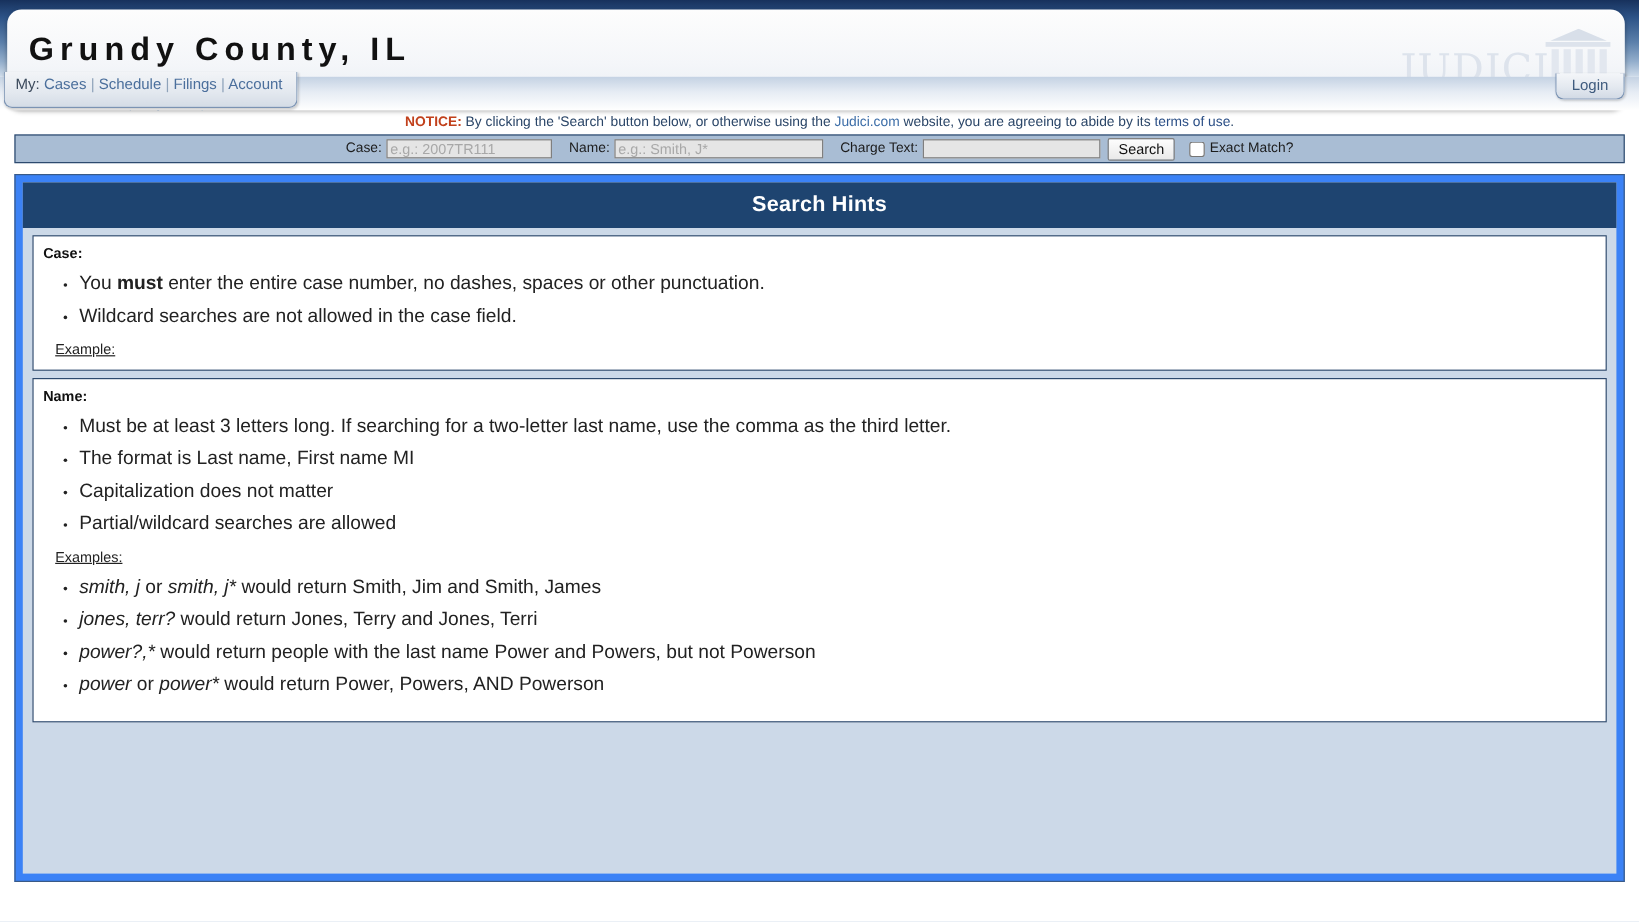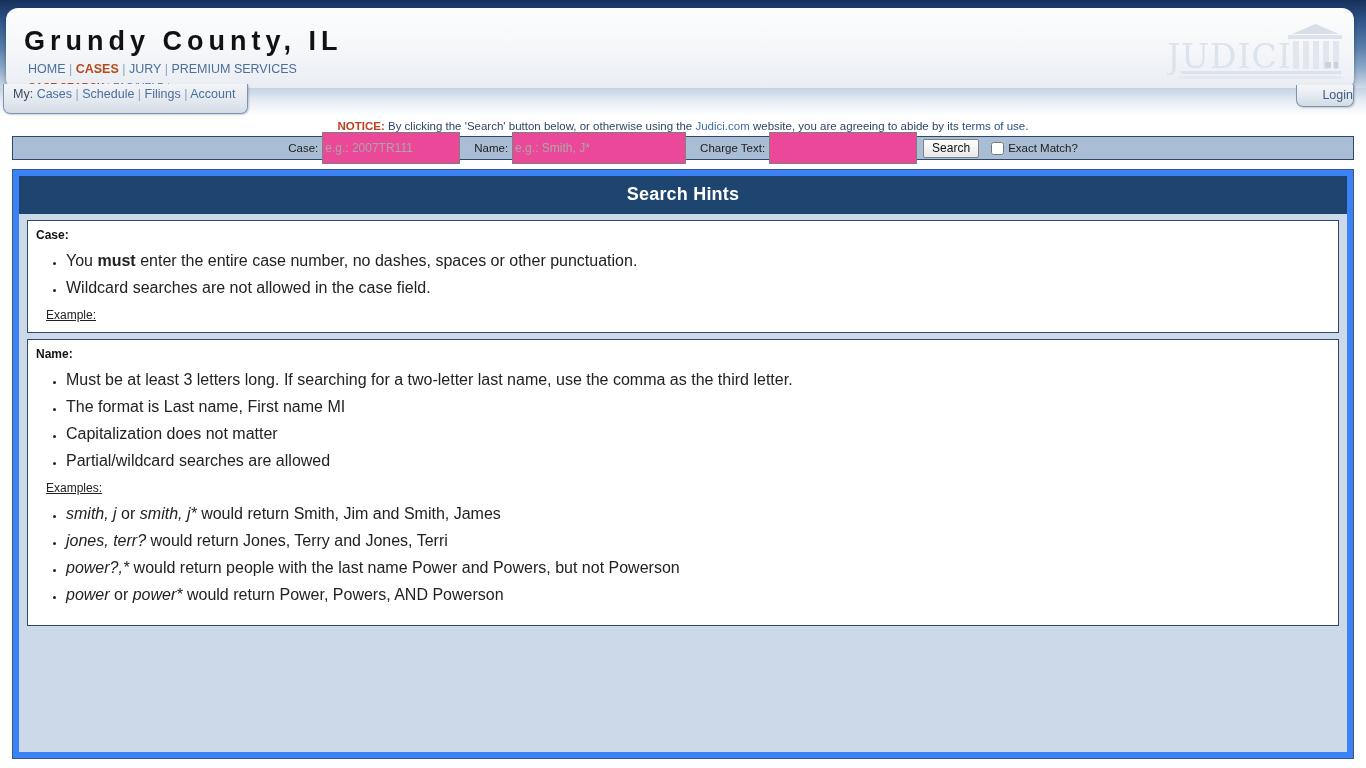--- a/index.html
+++ b/index.html
@@ -14,21 +14,21 @@
     background: #ffffff;
     font-family: "Liberation Sans", sans-serif;
     font-size: 12px;
     color: #222222;
   }
 
   
   .topbar {
     position: relative;
     width: 1366px;
-    height: 88px;
+    height: 64px;
     background: linear-gradient(to bottom, #17315c 0%, #2c5286 22%, #5c80ab 55%, #93aecc 80%, #cfdcea 100%);
     overflow: visible;
     text-align: center;
   }
   .header-card {
     position: absolute;
     left: 6px;
     top: 8px;
     width: 1348px;
     height: 82px;
@@ -121,21 +121,21 @@
   }
   .mybar .sep { color: #8fa3ba; }
 
   .login-btn {
     position: absolute;
     right: 12px;
     top: -3px;
     width: 56px;
     height: 21px;
     line-height: 21px;
-    text-align: right;
+    text-align: center;
     background: linear-gradient(to bottom, #f4f6f9 0%, #e4e9f0 55%, #d2dae5 100%);
     border: 1px solid #7b93b3;
     border-top: none;
     border-radius: 0 0 7px 7px;
     font-size: 12.5px;
     color: #3f5b7e;
     box-shadow: 1px 1px 2px rgba(0,0,0,0.18);
     cursor: pointer;
   }
 
@@ -168,23 +168,23 @@
     gap: 0px;
   }
   .searchbar .fl {
     font-size: 11.5px;
     color: #1c1c1c;
     margin-right: 4px;
   }
   .searchbar input[type=text] {
     font-family: "Liberation Sans", sans-serif;
     font-size: 12px;
-    height: 32px;
+    height: 16px;
     border: 1px solid #7f7f7f;
-    background: #ec4899;
+    background: #e5e5e5;
     padding: 0 2px;
     color: #222;
     box-sizing: border-box;
   }
   .searchbar input#case-input { width: 138px; margin-right: 14px; }
   .searchbar input#name-input { width: 174px; margin-right: 14px; }
   .searchbar input#charge-input { width: 148px; margin-right: 6px; }
   .searchbar input::placeholder { color: #a8a8a8; }
   .search-btn {
     font-family: "Liberation Sans", sans-serif;

